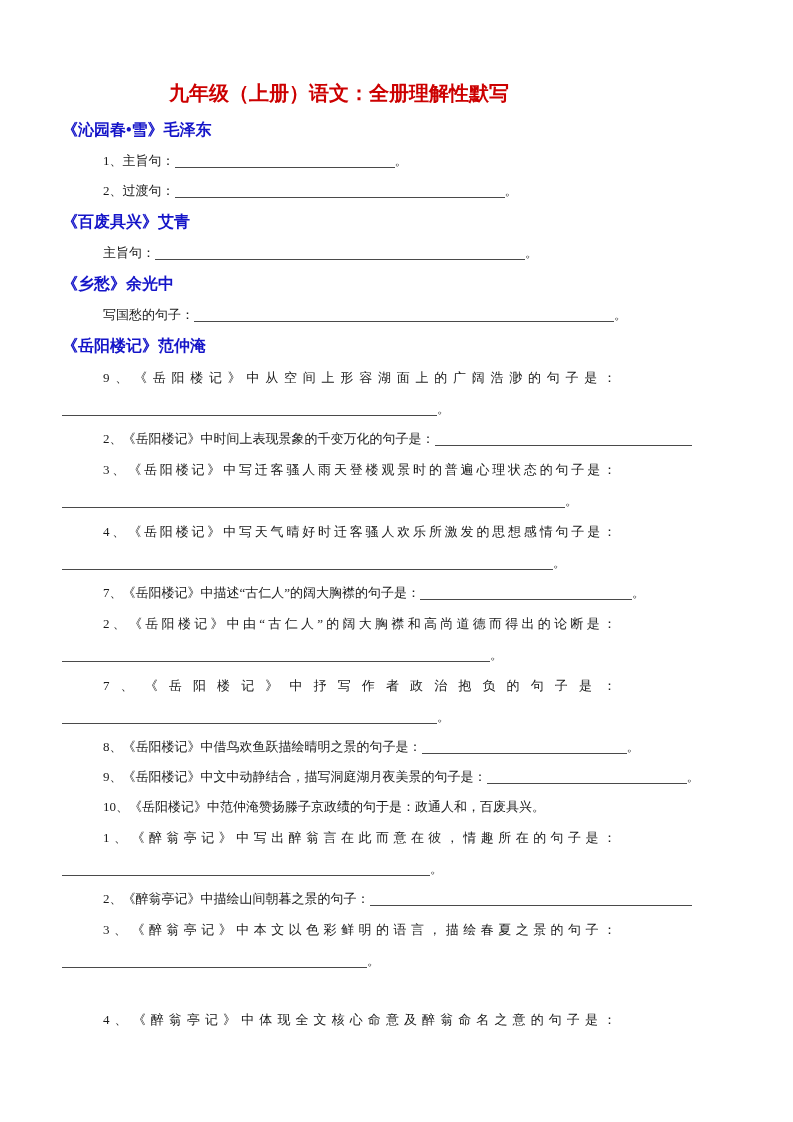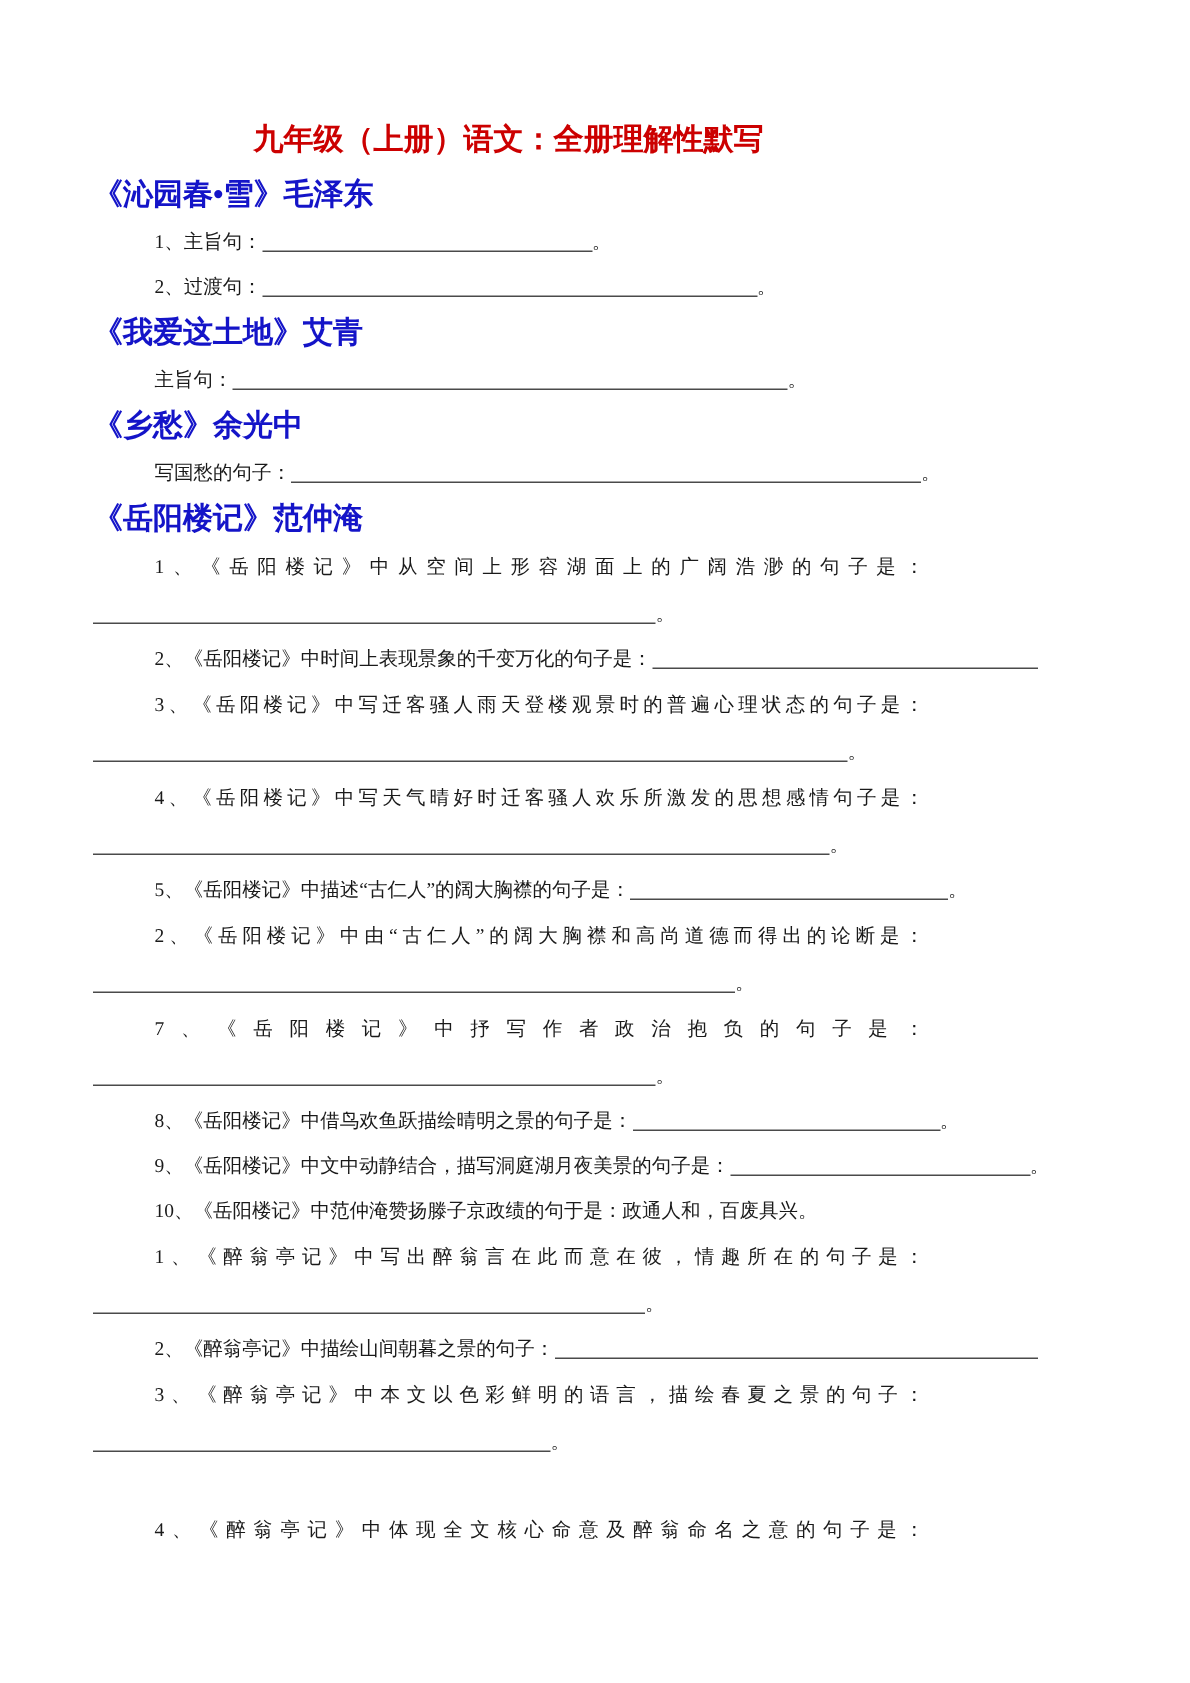--- a/index.html
+++ b/index.html
@@ -24,21 +24,21 @@
   .title{
     margin:0 0 6px 0;
     font-size:20px;
     font-weight:bold;
     line-height:30px;
     text-align:center;
     color:var(--title-color);
   }
   .heading{
     margin:0;
-    font-size:20px;
+    font-size:16px;
     font-weight:bold;
     line-height:32px;
     color:var(--heading-color);
   }
   .line{
     line-height:30px;
     padding-left:41px;
     white-space:nowrap;
   }
   .para{
@@ -65,36 +65,36 @@
 
   <h1 class="title">九年级（上册）语文：全册理解性默写</h1>
 
   <section>
     <h2 class="heading">《沁园春•雪》毛泽东</h2>
     <div class="line"><span>1、主旨句：</span><span class="blank" style="width:220px"></span><span>。</span></div>
     <div class="line"><span>2、过渡句：</span><span class="blank" style="width:330px"></span><span>。</span></div>
   </section>
 
   <section>
-    <h2 class="heading">《我爱这土地》艾青</h2>
+    <h2 class="heading">《百废具兴》艾青</h2>
     <div class="line"><span>主旨句：</span><span class="blank" style="width:370px"></span><span>。</span></div>
   </section>
 
   <section>
     <h2 class="heading">《乡愁》余光中</h2>
     <div class="line"><span>写国愁的句子：</span><span class="blank" style="width:420px"></span><span>。</span></div>
   </section>
 
   <section>
     <h2 class="heading">《岳阳楼记》范仲淹</h2>
-    <p class="para"><span>1、《岳阳楼记》中从空间上形容湖面上的广阔浩渺的句子是：</span><span class="blank" style="width:375px"></span><span>。</span></p>
+    <p class="para"><span>9、《岳阳楼记》中从空间上形容湖面上的广阔浩渺的句子是：</span><span class="blank" style="width:375px"></span><span>。</span></p>
     <div class="line"><span>2、《岳阳楼记》中时间上表现景象的千变万化的句子是：</span><span class="blank" style="width:260px"></span><span>。</span></div>
     <p class="para"><span>3、《岳阳楼记》中写迁客骚人雨天登楼观景时的普遍心理状态的句子是：</span><span class="blank" style="width:503px"></span><span>。</span></p>
     <p class="para"><span>4、《岳阳楼记》中写天气晴好时迁客骚人欢乐所激发的思想感情句子是：</span><span class="blank" style="width:491px"></span><span>。</span></p>
-    <div class="line"><span>5、《岳阳楼记》中描述“古仁人”的阔大胸襟的句子是：</span><span class="blank" style="width:212px"></span><span>。</span></div>
+    <div class="line"><span>7、《岳阳楼记》中描述“古仁人”的阔大胸襟的句子是：</span><span class="blank" style="width:212px"></span><span>。</span></div>
     <p class="para"><span>2、《岳阳楼记》中由“古仁人”的阔大胸襟和高尚道德而得出的论断是：</span><span class="blank" style="width:428px"></span><span>。</span></p>
     <p class="para"><span>7、《岳阳楼记》中抒写作者政治抱负的句子是：</span><span class="blank" style="width:375px"></span><span>。</span></p>
     <div class="line"><span>8、《岳阳楼记》中借鸟欢鱼跃描绘晴明之景的句子是：</span><span class="blank" style="width:205px"></span><span>。</span></div>
     <div class="line"><span>9、《岳阳楼记》中文中动静结合，描写洞庭湖月夜美景的句子是：</span><span class="blank" style="width:200px"></span><span>。</span></div>
     <div class="line"><span>10、《岳阳楼记》中范仲淹赞扬滕子京政绩的句于是：</span><span>政通人和，百废具兴。</span></div>
   </section>
 
   <section>
     <p class="para"><span>1、《醉翁亭记》中写出醉翁言在此而意在彼，情趣所在的句子是：</span><span class="blank" style="width:368px"></span><span>。</span></p>
     <div class="line"><span>2、《醉翁亭记》中描绘山间朝暮之景的句子：</span><span class="blank" style="width:343px"></span><span>。</span></div>

